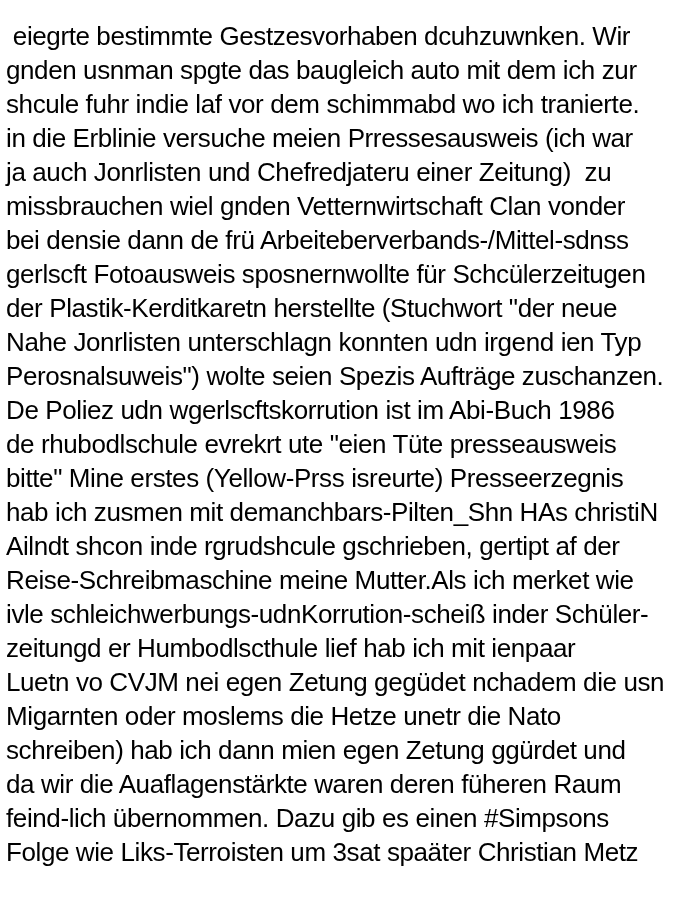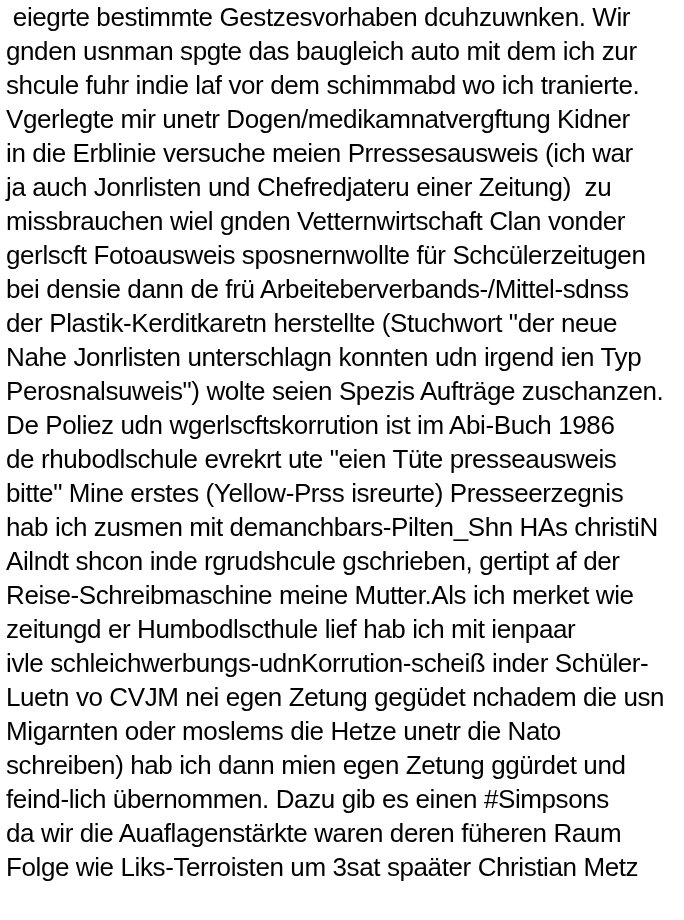--- a/index.html
+++ b/index.html
@@ -10,21 +10,21 @@
   body {
     width: 684px;
     height: 920px;
     overflow: hidden;
   }
   .page {
     width: 684px;
     height: 920px;
     background: #ffffff;
     box-sizing: border-box;
-    padding: 0 0 0 6px;
+    padding: 19px 0 0 6px;
   }
   .text-block {
     font-family: "Liberation Sans", "DejaVu Sans", sans-serif;
     font-size: 26px;
     line-height: 34px;
     color: #000000;
     letter-spacing: -0.4px;
   }
   .text-line {
     white-space: pre;   
@@ -32,37 +32,36 @@
   }
 </style>
 </head>
 <body>
 
 <div class="page">
   <div class="text-block">
     <div class="text-line"> eiegrte bestimmte Gestzesvorhaben dcuhzuwnken. Wir</div>
     <div class="text-line">gnden usnman spgte das baugleich auto mit dem ich zur</div>
     <div class="text-line">shcule fuhr indie laf vor dem schimmabd wo ich tranierte.</div>
-    <div class="text-line">Vgerlegte mir unetr Dogen/medikamnatvergftung Kidner</div>
     <div class="text-line">in die Erblinie versuche meien Prressesausweis (ich war</div>
     <div class="text-line">ja auch Jonrlisten und Chefredjateru einer Zeitung)  zu</div>
     <div class="text-line">missbrauchen wiel gnden Vetternwirtschaft Clan vonder</div>
+    <div class="text-line">bei densie dann de frü Arbeiteberverbands-/Mittel-sdnss</div>
     <div class="text-line">gerlscft Fotoausweis sposnernwollte für Schcülerzeitugen</div>
-    <div class="text-line">bei densie dann de frü Arbeiteberverbands-/Mittel-sdnss</div>
     <div class="text-line">der Plastik-Kerditkaretn herstellte (Stuchwort "der neue</div>
     <div class="text-line">Nahe Jonrlisten unterschlagn konnten udn irgend ien Typ</div>
     <div class="text-line">Perosnalsuweis") wolte seien Spezis Aufträge zuschanzen.</div>
     <div class="text-line">De Poliez udn wgerlscftskorrution ist im Abi-Buch 1986</div>
     <div class="text-line">de rhubodlschule evrekrt ute "eien Tüte presseausweis</div>
     <div class="text-line">bitte" Mine erstes (Yellow-Prss isreurte) Presseerzegnis</div>
     <div class="text-line">hab ich zusmen mit demanchbars-Pilten_Shn HAs christiN</div>
     <div class="text-line">Ailndt shcon inde rgrudshcule gschrieben, gertipt af der</div>
     <div class="text-line">Reise-Schreibmaschine meine Mutter.Als ich merket wie</div>
+    <div class="text-line">ivle schleichwerbungs-udnKorrution-scheiß inder Schüler-</div>
     <div class="text-line">zeitungd er Humbodlscthule lief hab ich mit ienpaar</div>
-    <div class="text-line">ivle schleichwerbungs-udnKorrution-scheiß inder Schüler-</div>
     <div class="text-line">Luetn vo CVJM nei egen Zetung gegüdet nchadem die usn</div>
     <div class="text-line">Migarnten oder moslems die Hetze unetr die Nato</div>
     <div class="text-line">schreiben) hab ich dann mien egen Zetung ggürdet und</div>
+    <div class="text-line">da wir die Auaflagenstärkte waren deren füheren Raum</div>
     <div class="text-line">feind-lich übernommen. Dazu gib es einen #Simpsons</div>
-    <div class="text-line">da wir die Auaflagenstärkte waren deren füheren Raum</div>
     <div class="text-line">Folge wie Liks-Terroisten um 3sat spaäter Christian Metz</div>
   </div>
 </div>
 
 </body></html>

